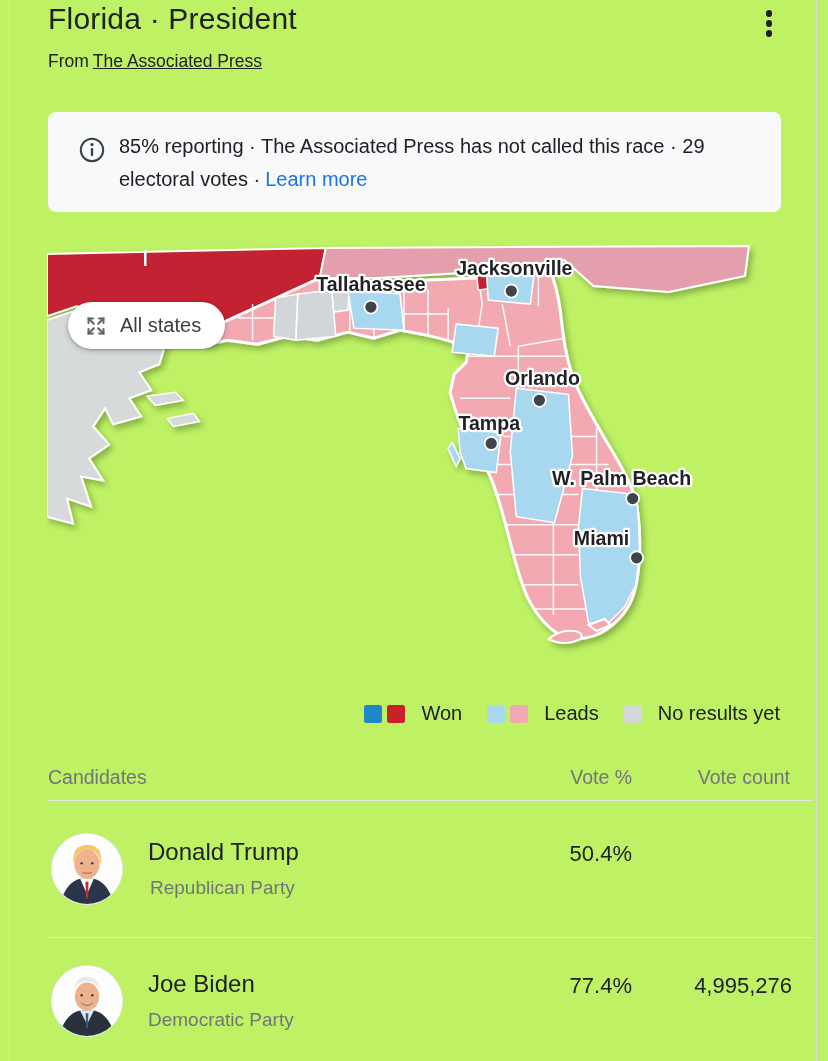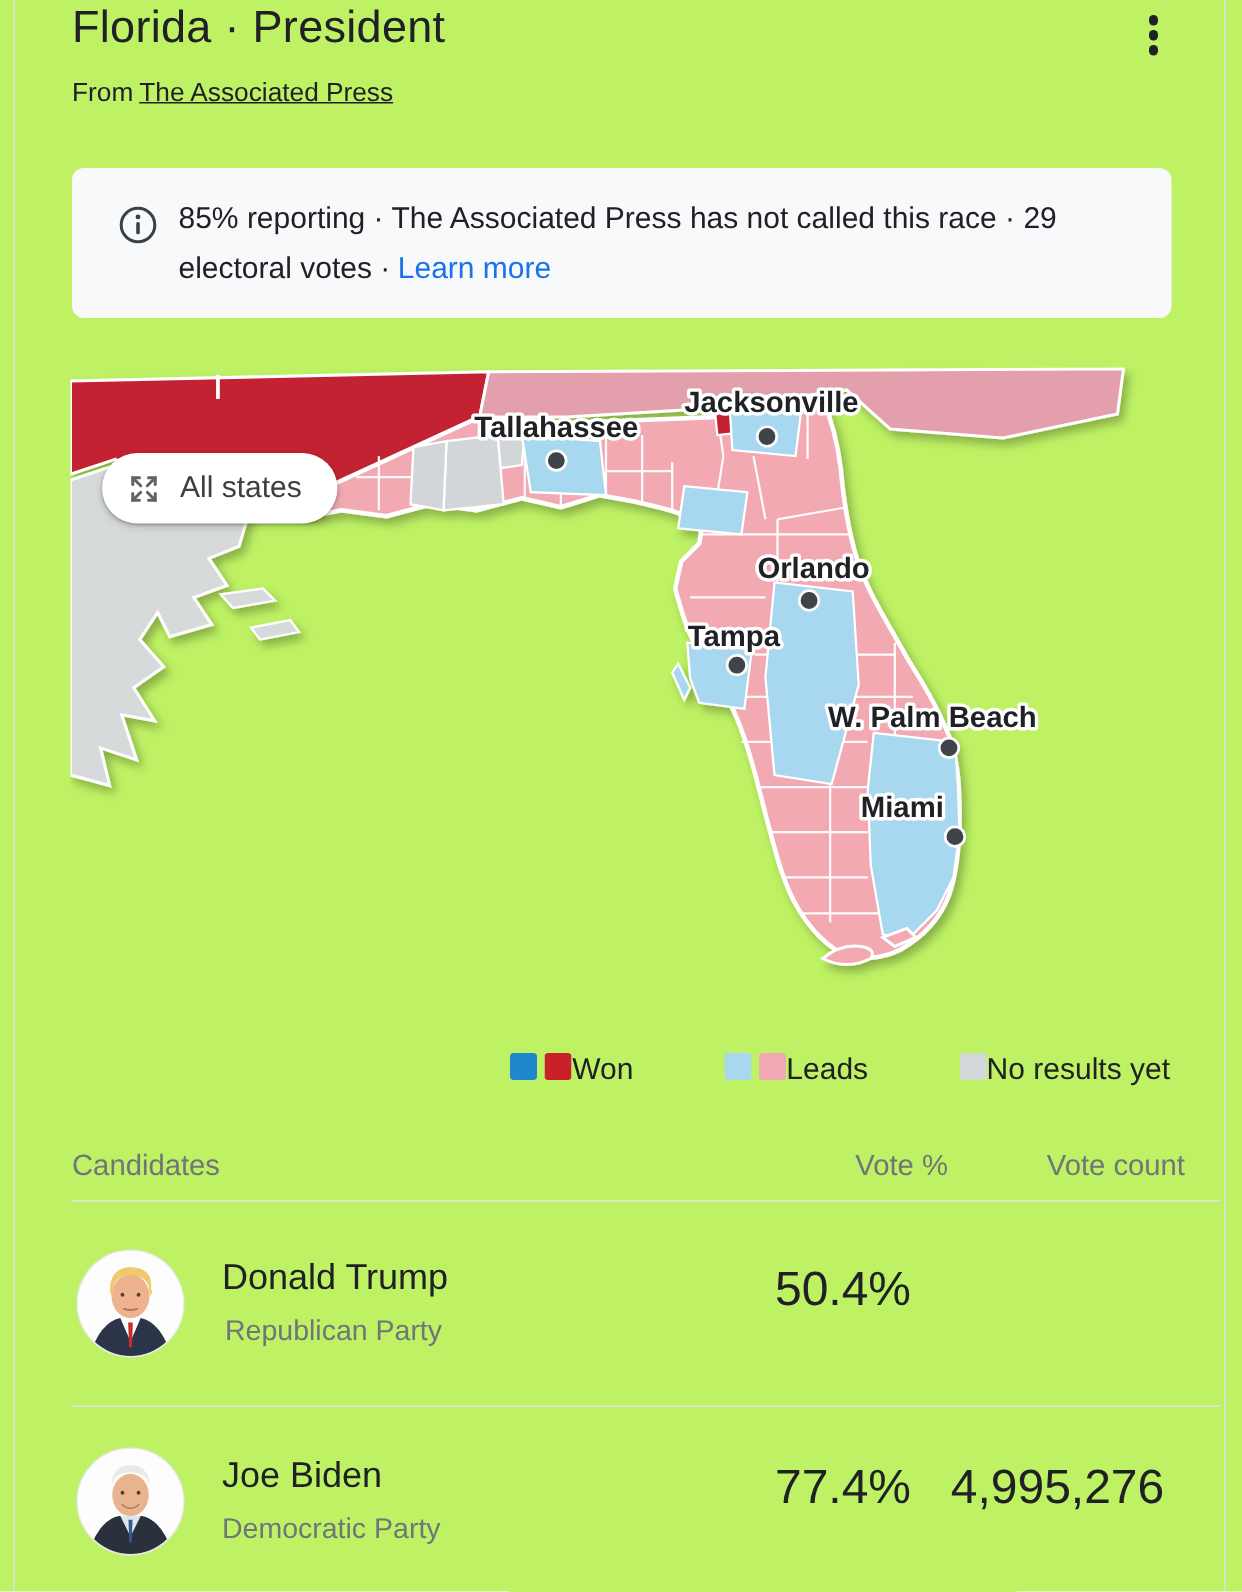--- a/index.html
+++ b/index.html
@@ -27,40 +27,40 @@
 
   .mapwrap { left:47px; top:245px; width:712px; height:428px; }
 
   .allstates { left:68px; top:269px; height:47px; border-radius:24px; background:#fff;
                display:flex; align-items:center; gap:13px; padding:0 24px 0 17px;
                border:none; box-shadow:0 1px 2px rgba(0,0,0,.25), 0 2px 6px rgba(0,0,0,.18);
                font-family:"Liberation Sans",sans-serif; font-size:20px; color:#3c4043; cursor:pointer;margin-top:33px; }
 
   .legend { top:702px; right:48px; display:flex; align-items:center; gap:25px;
             font-size:20px; color:#202124; }
-  .lg-item { display:flex; gap:0;margin-left:36px; }
+  .lg-item { display:flex; align-items:center; gap:16px; }
   .lg-swatches { display:flex; gap:5px; }
   .lg-item svg { display:block; }
 
   .th { font-size:19.5px; color:#70757a; }
   .th-candidates { left:48px; top:766px; }
   .th-votepct  { left:502px; top:766px; width:130px; text-align:right; }
   .th-votecount{ left:622px; top:766px; width:168px; text-align:right; }
 
   .divider { left:48px; width:765px; height:1px; background:#e2e4e6; }
   .div-header { top:800px; }
   .div-row1 { top:937px; }
 
   .avatar { width:72px; height:72px; border-radius:50%; border:1px solid #e7e9eb; background:#fff; overflow:hidden; }
   .av-trump { left:51px; top:833px; }
   .av-biden { left:51px; top:965px; }
 
   .cand-name { font-size:24px; color:#202124; }
   .cand-party { font-size:19px; color:#70757a; }
-  .val { font-size:32px; color:#202124; text-align:center; }
+  .val { font-size:22px; color:#202124; text-align:right; }
   .r1-name { left:148px; top:838px; } .r1-party { left:150px; top:877px; }
   .r1-pct { left:492px; top:841px; width:140px; } .r1-cnt { left:618px; top:841px; width:174px; }
   .r2-name { left:148px; top:970px; } .r2-party { left:148px; top:1009px; }
   .r2-pct { left:492px; top:973px; width:140px; } .r2-cnt { left:618px; top:973px; width:174px; }
 
   .city-label { font-size:19.5px; font-weight:700; fill:#1f2124; paint-order:stroke;
                 stroke:#ffffff; stroke-width:4.5px; stroke-linejoin:round; }
 </style>
 </head>
 <body>

